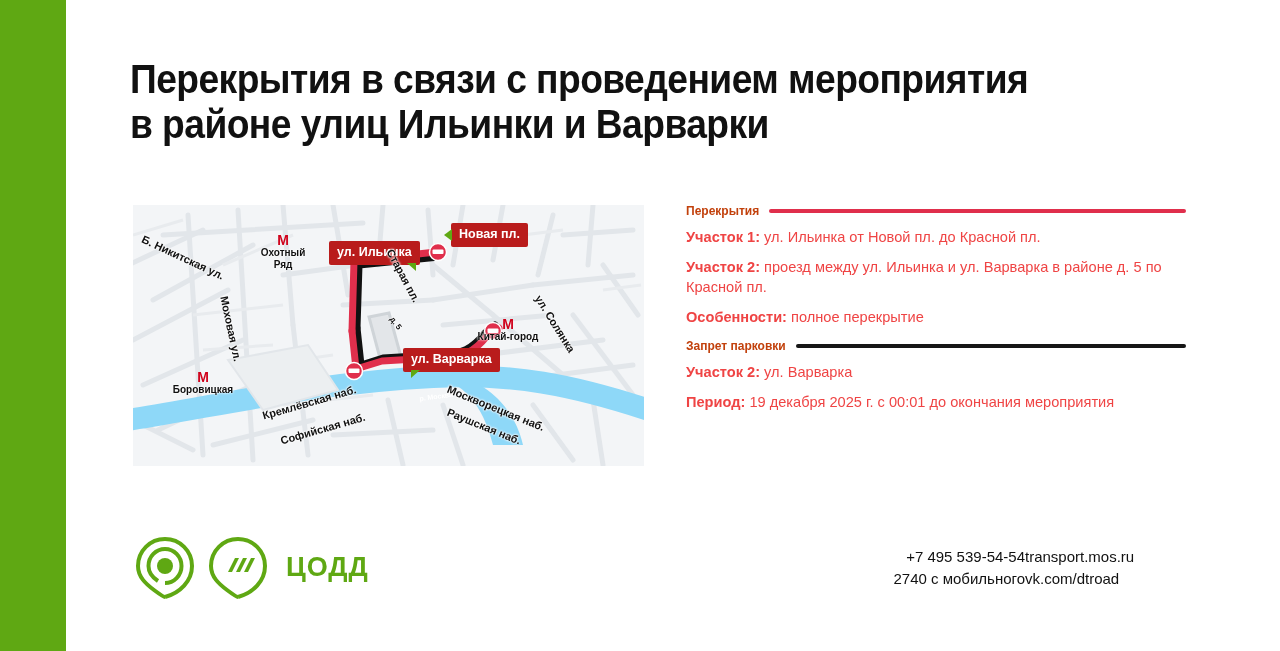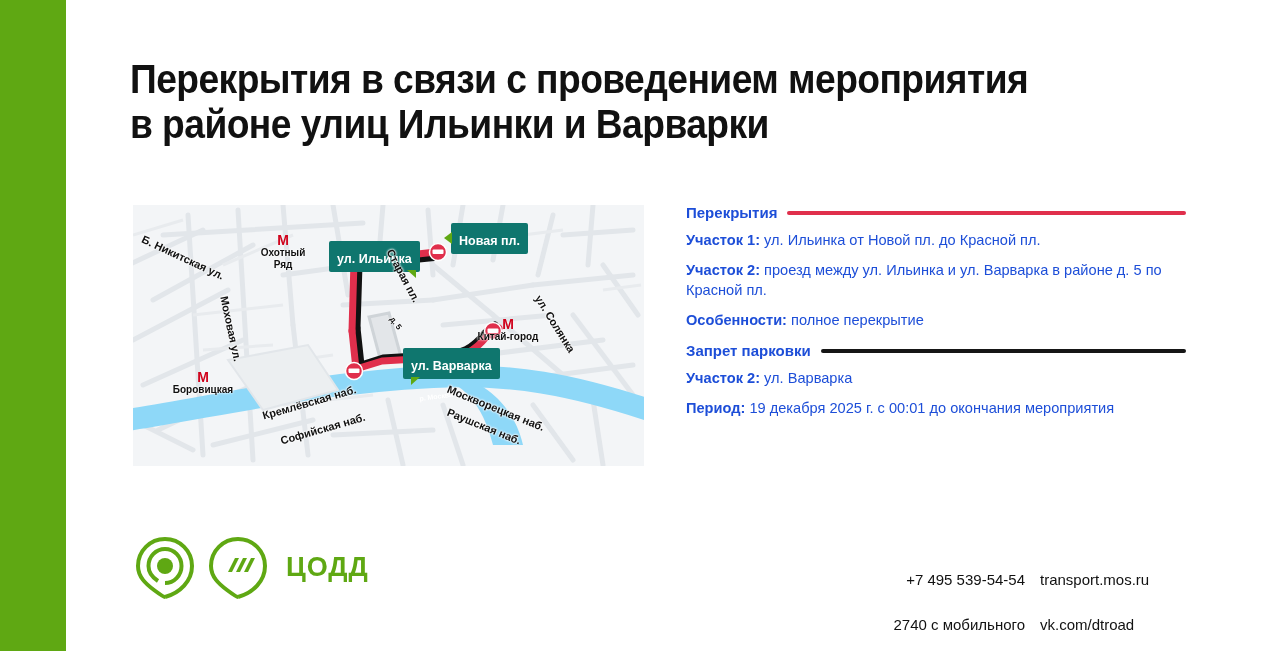--- a/index.html
+++ b/index.html
@@ -19,50 +19,50 @@
   }
   .title div{white-space:nowrap;}
 
   
   .map{
     position:absolute;left:133px;top:205px;width:511px;height:261px;
     background:#f2f4f6;overflow:hidden;
   }
   .map svg{display:block;width:511px;height:261px;}
   .maplabel{
-    position:absolute;background:#0f766e;color:#ffffff;font-weight:700;
-    font-size:12.5px;line-height:12.5px;padding:12px 8px 6px 8px;border-radius:2px;
+    position:absolute;background:#b91c1c;color:#ffffff;font-weight:700;
+    font-size:12.5px;line-height:12.5px;padding:5px 8px 6px 8px;border-radius:2px;
     white-space:nowrap;
   }
   .maplabel .tail{position:absolute;width:0;height:0;}
   .tail-left{left:-7px;top:50%;margin-top:-6px;border-top:6px solid transparent;border-bottom:6px solid transparent;border-right:8px solid #5FA813;}
   .tail-br{right:4px;bottom:-6px;border-left:9px solid transparent;border-top:8px solid #5FA813;}
   .tail-bl{left:8px;bottom:-6px;border-right:9px solid transparent;border-top:8px solid #5FA813;}
 
   .mtext{position:absolute;font-size:11px;font-weight:700;color:#111;white-space:nowrap;text-shadow:0 0 3px #fff,0 0 2px #fff,0 0 2px #fff;}
   .mstation{position:absolute;text-align:center;white-space:nowrap;}
   .mstation .mglyph{font-size:14px;font-weight:700;color:#D0021B;line-height:13px;}
   .mstation .mname{font-size:10px;font-weight:700;color:#111;line-height:12px;text-shadow:0 0 3px #fff,0 0 2px #fff;}
   .rivertag{position:absolute;font-size:7px;font-weight:700;color:#ffffff;white-space:nowrap;}
 
   
   .panel{position:absolute;left:686px;top:204px;width:500px;}
   .sec-head{display:flex;align-items:center;gap:10px;margin-bottom:9px;}
-  .sec-head .lbl{font-size:15px;font-weight:700;color:#1d4ed8;white-space:nowrap;}
+  .sec-head .lbl{font-size:12px;font-weight:700;color:#c2410c;white-space:nowrap;}
   .sec-head .rule{flex:1;height:4px;border-radius:2px;}
   .rule-red{background:#E02F4C;}
   .rule-black{background:#161616;}
-  .line{font-size:14.6px;line-height:20.5px;color:#1d4ed8;margin-bottom:9px;}
+  .line{font-size:14.6px;line-height:20.5px;color:#ef4444;margin-bottom:9px;}
   .line b{font-weight:700;}
 
   
   .logo{position:absolute;left:134px;top:536px;width:240px;height:64px;}
   .logo svg{display:block;}
   .contacts{position:absolute;left:860px;top:546px;width:330px;font-size:15px;line-height:22px;font-weight:400;color:#111;}
-  .contacts .row{display:flex;justify-content:space-between;white-space:nowrap;margin-top:23px;}
+  .contacts .row{display:flex;white-space:nowrap;}
   .contacts .c1{text-align:right;width:165px;}
   .contacts .c2{text-align:left;width:150px;}
 </style>
 </head>
 <body>
 
 <div class="green-bar"></div>
 
 <div class="title">
   <div>Перекрытия в связи с проведением мероприятия</div>

